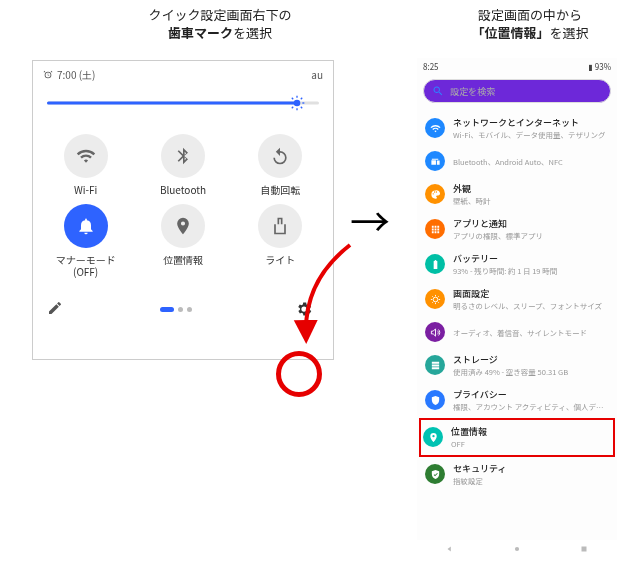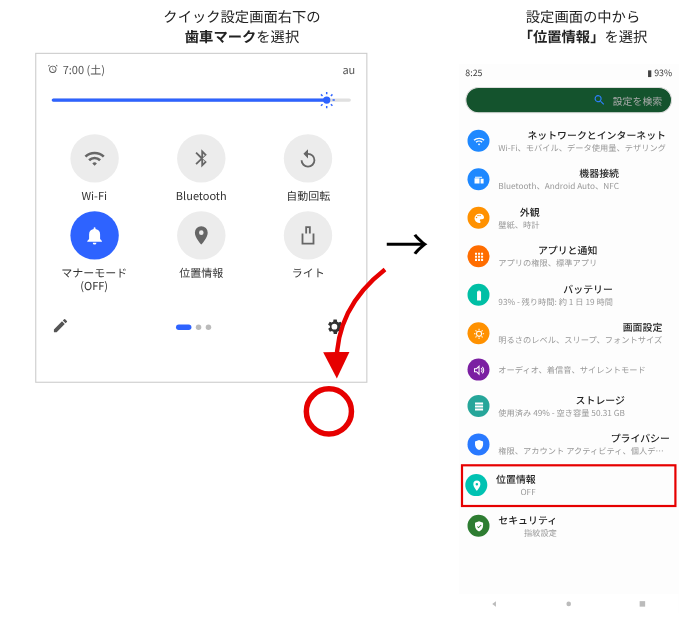--- a/index.html
+++ b/index.html
@@ -17,21 +17,21 @@
     text-align: center;
     color: #222;
   }
   .caption b { font-weight: 700; }
   .cap-left { top: 6px; left: 105px; width: 230px; }
   .cap-right { top: 6px; left: 440px; width: 180px; }
 
   
   .phone-left {
     position: absolute;
-    left: 32px; top: 48px;
+    left: 32px; top: 60px;
     width: 302px; height: 300px;
     border: 1px solid #ccc;
     background: #fff;
     overflow: hidden;
   }
   .ql-status {
     display: flex; align-items: center; justify-content: space-between;
     padding: 6px 10px 2px;
     font-size: 10px; color: #555;
   }
@@ -95,26 +95,26 @@
     font-size:9px;
   }
   .pr-status {
     display:flex; justify-content:space-between; align-items:center;
     padding:3px 6px; font-size:8px; color:#444;
   }
   .pr-status .r{ display:flex; gap:2px; align-items:center; }
   .pr-search {
     margin:4px 6px 8px; height:24px;
     border:1px solid #ddd; border-radius:14px;
-    background:#14532d;
-    display:flex; align-items:center; gap:6px; padding:0 8px;justify-content:flex-end;
+    background:#6d28d9;
+    display:flex; align-items:center; gap:6px; padding:0 8px;
   }
   .pr-search svg{ width:12px; height:12px; fill:#2e80ff; }
   .pr-search span{ color:#aaa; font-size:9px; }
-  .pr-list { padding: 0 4px; text-align: right; }
+  .pr-list { padding: 0 4px; }
   .pr-item {
     display:flex; align-items:center; gap:8px;
     padding:5px 4px 6px;
   }
   .pr-ic {
     width:20px; height:20px; border-radius:50%;
     display:flex; align-items:center; justify-content:center;
     flex-shrink:0;
   }
   .pr-ic svg{ width:11px; height:11px; fill:#fff; }
@@ -288,21 +288,20 @@
           <div class="pr-sub">Wi-Fi、モバイル、データ使用量、テザリング</div>
         </div>
       </div>
       <div class="pr-item">
         <div class="pr-ic" style="background: rgb(30, 136, 255);">
           <svg viewBox="0 0 24 24">
             <use href="#i-devices"></use>
           </svg>
         </div>
         <div class="pr-txt">
-          <div class="pr-title">機器接続</div>
           <div class="pr-sub">Bluetooth、Android Auto、NFC</div>
         </div>
       </div>
       <div class="pr-item">
         <div class="pr-ic" style="background: rgb(255, 145, 0);">
           <svg viewBox="0 0 24 24">
             <use href="#i-palette"></use>
           </svg>
         </div>
         <div class="pr-txt">

